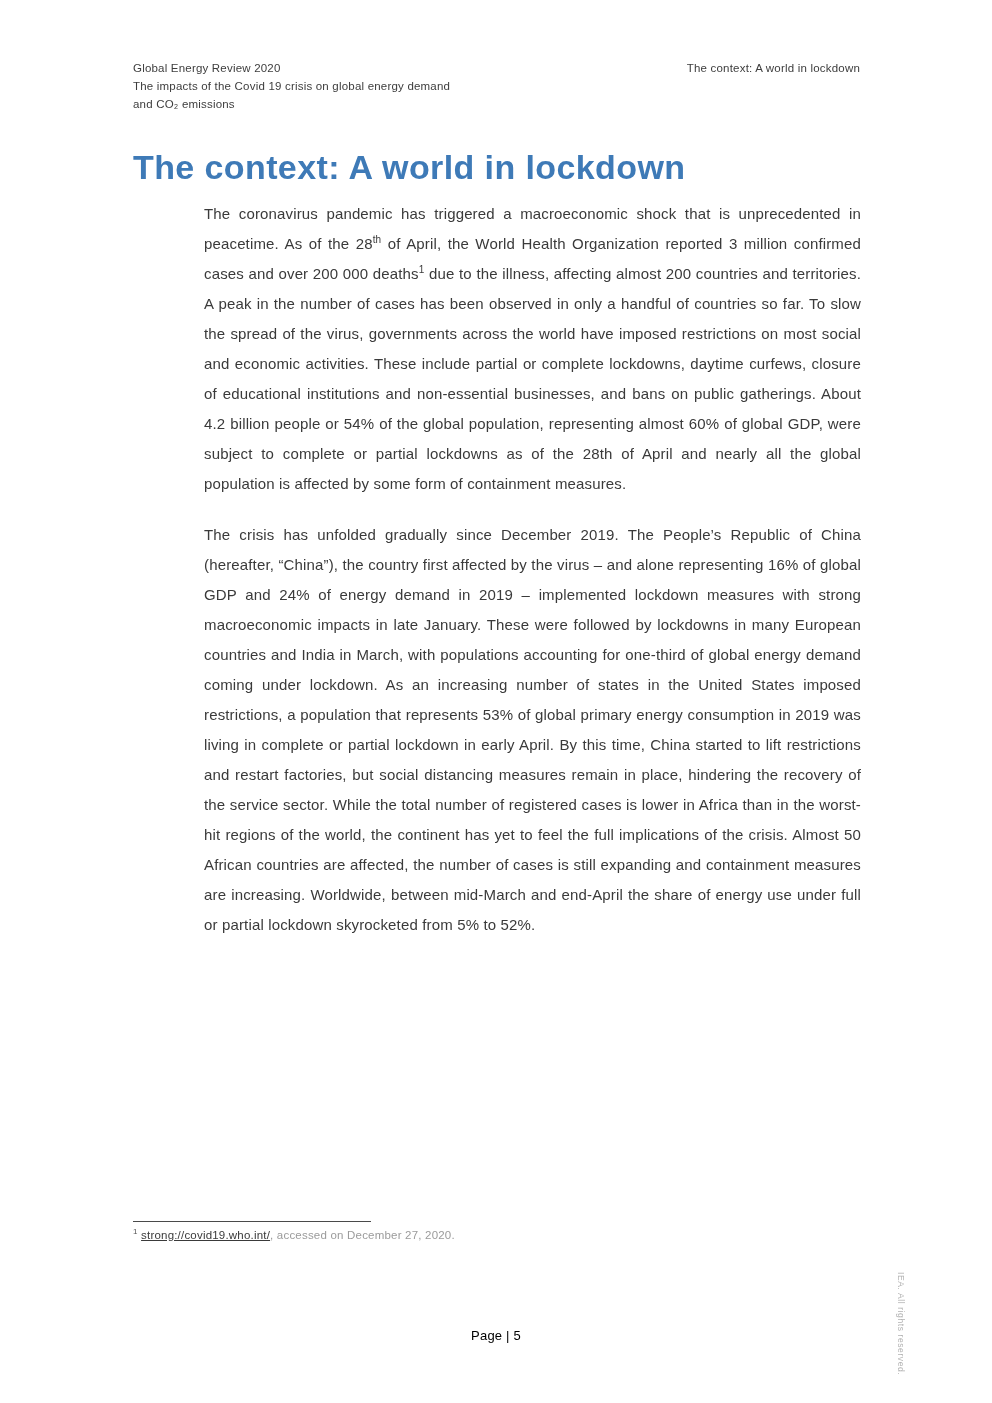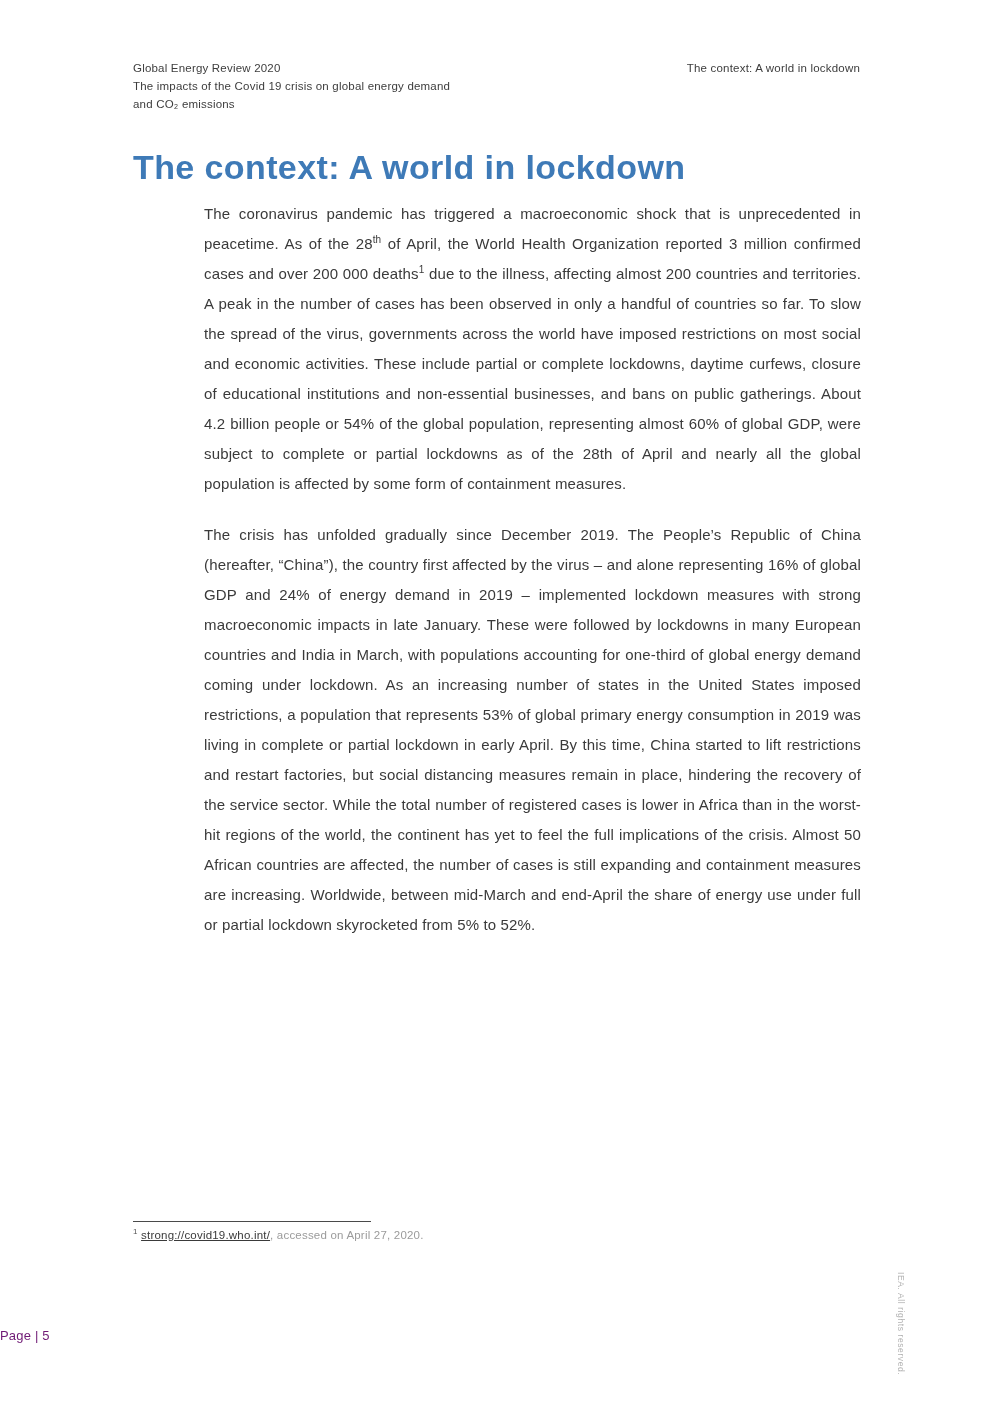--- a/index.html
+++ b/index.html
@@ -95,23 +95,23 @@
     text-decoration: underline;
     cursor: pointer;
   }
 
   
   .footer {
     position: absolute;
     left: 0;
     right: 0;
     top: 1328px;
-    text-align: left;
+    text-align: center;
     font-size: 13px;
-    color: #701a75;
+    color: #000000;
     letter-spacing: 0.2px;
   }
 
   
   .side-note {
     position: absolute;
     right: 86px;
     top: 1272px;
     writing-mode: vertical-rl;
     font-size: 8.5px;
@@ -136,20 +136,20 @@
 
   <h1 class="page-title">The context: A world in lockdown</h1>
 
   <div class="body-text">
     <p><span>The coronavirus pandemic has triggered a macroeconomic shock that is unprecedented in peacetime. As of the 28</span><sup>th</sup><span> of April, the World Health Organization reported 3 million confirmed cases and over 200 000 deaths</span><sup>1</sup><span> due to the illness, affecting almost 200 countries and territories. A peak in the number of cases has been observed in only a handful of countries so far. To slow the spread of the virus, governments across the world have imposed restrictions on most social and economic activities. These include partial or complete lockdowns, daytime curfews, closure of educational institutions and non-essential businesses, and bans on public gatherings. About 4.2 billion people or 54% of the global population, representing almost 60% of global GDP, were subject to complete or partial lockdowns as of the 28th of April and nearly all the global population is affected by some form of containment measures.</span></p>
     <p>The crisis has unfolded gradually since December 2019. The People’s Republic of China (hereafter, “China”), the country first affected by the virus – and alone representing 16% of global GDP and 24% of energy demand in 2019 – implemented lockdown measures with strong macroeconomic impacts in late January. These were followed by lockdowns in many European countries and India in March, with populations accounting for one-third of global energy demand coming under lockdown. As an increasing number of states in the United States imposed restrictions, a population that represents 53% of global primary energy consumption in 2019 was living in complete or partial lockdown in early April. By this time, China started to lift restrictions and restart factories, but social distancing measures remain in place, hindering the recovery of the service sector. While the total number of registered cases is lower in Africa than in the worst-hit regions of the world, the continent has yet to feel the full implications of the crisis. Almost 50 African countries are affected, the number of cases is still expanding and containment measures are increasing. Worldwide, between mid-March and end-April the share of energy use under full or partial lockdown skyrocketed from 5% to 52%.</p>
   </div>
 
   <div class="footnote-area">
     <div class="footnote-rule"></div>
-    <p class="footnote"><sup>1</sup> <a>strong://covid19.who.int/</a><span>, accessed on April 27, 2020.</span></p>
+    <p class="footnote"><sup>1</sup> <a>strong://covid19.who.int/</a><span>, accessed on December 27, 2020.</span></p>
   </div>
 
   <div class="footer">Page | 5</div>
 
   <div class="side-note">IEA. All rights reserved.</div>
 
 </div>
 
 </body></html>

